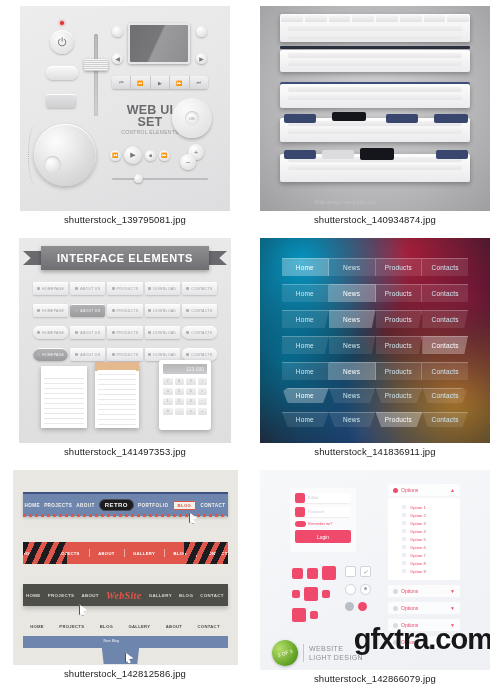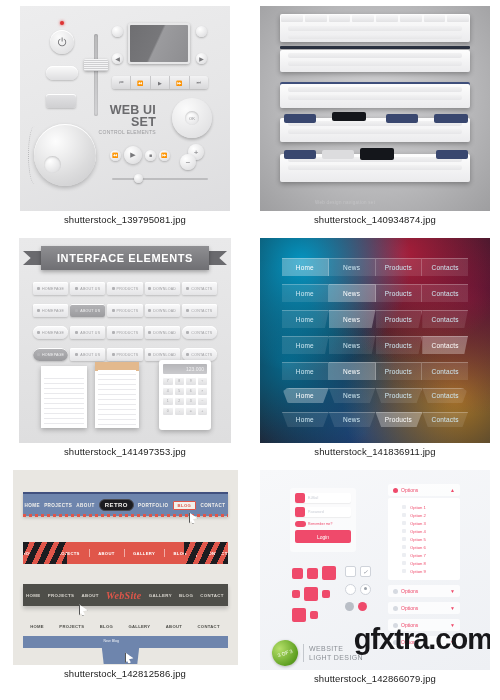--- a/index.html
+++ b/index.html
@@ -54,21 +54,21 @@
     display:flex;align-items:center;justify-content:center;font-size:6px;color:#7a7a7d;}
   .rb1{left:92px;top:20px;}
   .rb2{left:176px;top:20px;}
   .rb3{left:92px;top:47px;}
   .rb4{left:176px;top:47px;}
   .transport{position:absolute;left:92px;top:70px;width:96px;height:13px;border-radius:3px;
     background:linear-gradient(#f3f3f4,#d8d8da);box-shadow:0 1px 2px rgba(0,0,0,.22);display:flex;}
   .transport span{flex:1;display:flex;align-items:center;justify-content:center;font-size:5px;color:#76767a;
     border-right:1px solid #c7c7c9;}
   .transport span:last-child{border-right:none;}
-  .logo1{position:absolute;left:76px;top:98px;width:60px;text-align:right;}
+  .logo1{position:absolute;left:100px;top:98px;width:60px;text-align:center;}
   .logo1 b{display:block;font-size:12.5px;color:#6b6b6e;letter-spacing:.2px;font-weight:bold;line-height:12px;}
   .logo1 i{display:block;font-size:5px;color:#9a9a9d;font-style:normal;letter-spacing:.3px;margin-top:1px;}
   .dpad{position:absolute;left:152px;top:92px;width:40px;height:40px;border-radius:50%;
     background:radial-gradient(circle at 35% 28%,#fbfbfb,#dbdbdd);box-shadow:0 2px 3px rgba(0,0,0,.22);}
   .dpad:after{content:"OK";position:absolute;left:13px;top:13px;width:14px;height:14px;border-radius:50%;
     background:radial-gradient(circle at 35% 30%,#fff,#dedee0);box-shadow:inset 0 1px 2px rgba(0,0,0,.2);
     font-size:4px;color:#8a8a8d;display:flex;align-items:center;justify-content:center;}
   .smallbtns{position:absolute;left:90px;top:140px;display:flex;align-items:center;gap:3px;}
   .sb{width:11px;height:11px;border-radius:50%;background:radial-gradient(circle at 35% 30%,#fff,#d9d9db);
     box-shadow:0 1px 2px rgba(0,0,0,.22);display:flex;align-items:center;justify-content:center;font-size:5px;color:#7b7b7e;}

